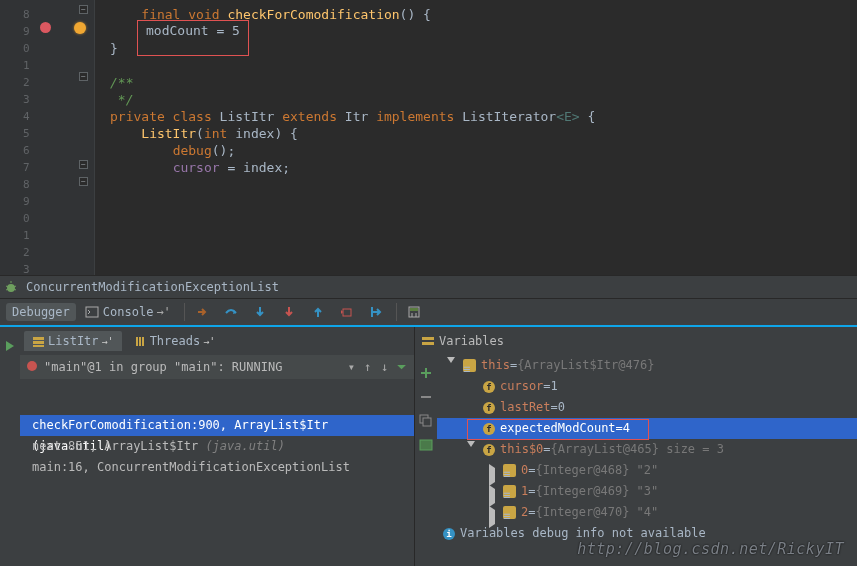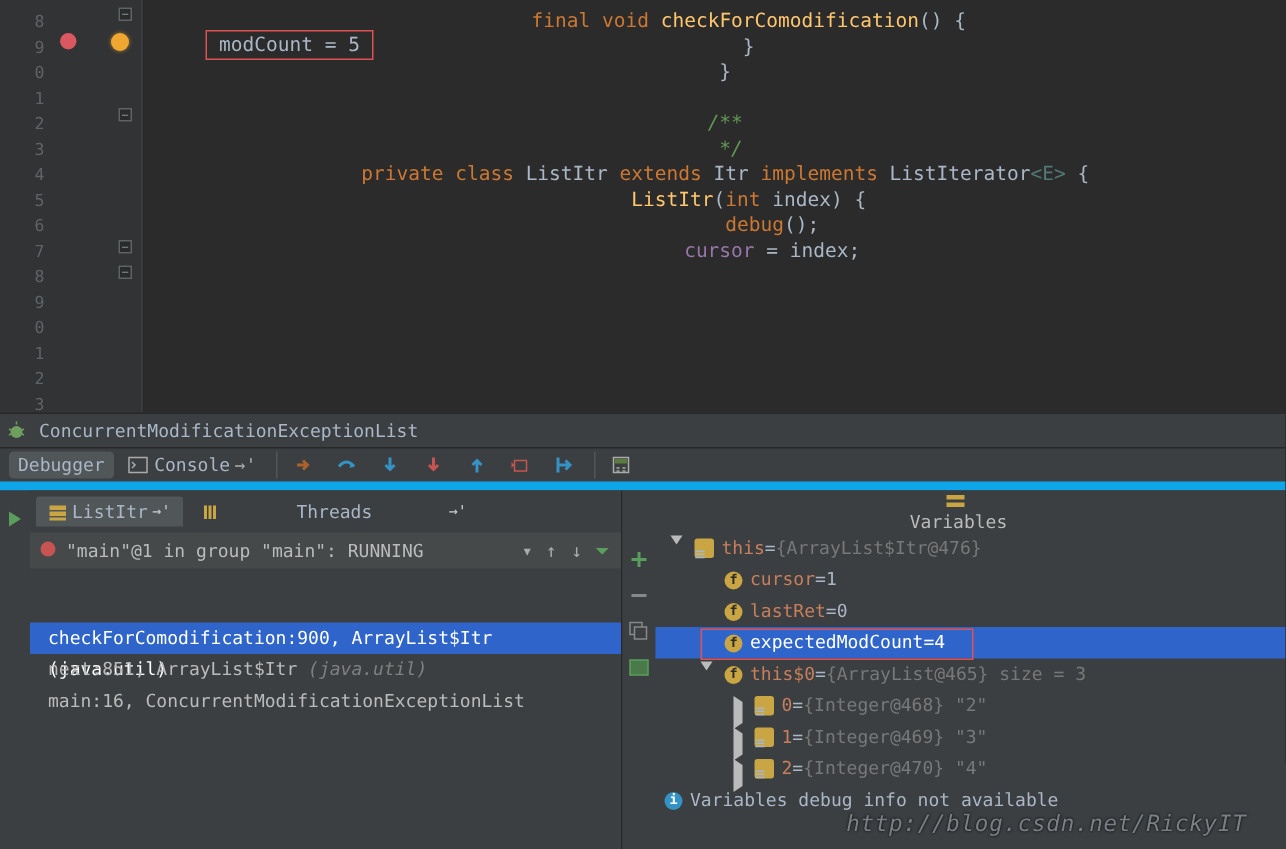--- a/index.html
+++ b/index.html
@@ -64,21 +64,21 @@
     right: 6px;
     width: 9px;
     height: 9px;
     border: 1px solid #5e6366;
     background: #2b2b2b;
     font-size: 8px;
     line-height: 7px;
     text-align: center;
     color: #8a8f94;
   }
-  .codearea { flex: 1; position: relative; padding-top: 6px; text-align: center; }
+  .codearea { flex: 1; position: relative; padding-top: 6px; }
   .code-line {
     height: 17px;
     line-height: 17px;
     font-family: Consolas, monospace;
     font-size: 13px;
     white-space: pre;
     position: relative;
     padding-left: 15px;
   }
   .hl-line { background: #214283; }
@@ -91,21 +91,21 @@
 
   .tooltip {
     position: absolute;
     border: 1px solid #e05252;
     background: #2b2b2b;
     color: #a9b7c6;
     padding: 2px 8px;
     font-size: 13px;
     left:42px;
     top:-3px;
-    height:20px;
+    height:36px;
     line-height:15px;
   }
 
   
   .tab-row {
     height: 23px;
     background: #3c3f41;
     display: flex;
     align-items: center;
     padding-left: 4px;
@@ -114,21 +114,21 @@
   .tab-row .glyph { width:16px; text-align:center; }
   .tab-label { padding: 0 6px; }
 
   .toolbar {
     height: 29px;
     background: #3c3f41;
     display: flex;
     align-items: center;
     padding: 0 6px;
     border-top: 1px solid #282828;
-    border-bottom: 6px solid #0ea5e9;
+    border-bottom: 2px solid #0ea5e9;
   }
   .tb-btn {
     padding: 2px 6px;
     margin-right: 3px;
     display: flex;
     align-items: center;
     border-radius:3px;
     cursor:pointer;
   }
   .tb-btn.active { background:#515658; }
@@ -163,21 +163,21 @@
     padding-left:4px;
   }
   .sub-tab {
     padding:3px 8px;
     display:flex;
     align-items:center;
     background:#515658;
     border-radius:2px 2px 0 0;
     margin-right:4px;
   }
-  .sub-tab.inactive { background:transparent;gap:48px; }
+  .sub-tab.inactive { background:transparent; }
   .sub-ico { width:13px;height:13px;margin-right:3px;display:inline-block; }
 
   .frames-content { flex:1; background:#3c3f41; position:relative; }
   .thread-row {
     height:24px;
     display:flex;
     align-items:center;
     padding:0 4px;
     background:#45494a;
   }
@@ -191,21 +191,21 @@
   .frame-item {
     height:21px; line-height:21px; padding:0 12px;
     color:#bbbbbb; font-size:12px;
   }
   .frame-item.sel { background:#2f65ca; color:#fff;margin-top:34px; }
   .faded { color:#808080; font-style:italic; }
 
   .vars-panel { flex:1; display:flex; flex-direction:column; }
   .vars-header {
     height:28px; display:flex; align-items:center; padding-left:6px;
-    background:#3c3f41; color:#bbb;flex-direction:column;
+    background:#3c3f41; color:#bbb;
   }
   .vars-header .vicon { width:14px;height:14px;margin-right:4px; }
   .vars-body { flex:1; display:flex; background:#3c3f41; }
   .vars-tools { width:22px; display:flex; flex-direction:column; align-items:center; padding-top:6px; }
   .vars-tools .vt { width:16px;height:16px;margin:4px 0; }
   .vars-tree { flex:1; font-size:12px; }
   .tree-row { height:21px; line-height:21px; display:flex; align-items:center; padding-left:6px; }
   .tree-row.sel { background:#2f65ca; color:#fff; }
   .tree-row.hlbox { position:relative; }
   .tree-row.hlbox::after {
@@ -217,21 +217,21 @@
   .arrow-d { border-width:6px 4px 0 4px; border-color:#bbbbbb transparent transparent; }
   .arrow-r { border-width:4px 0 4px 6px; border-color:transparent transparent transparent #bbbbbb; margin-left:2px; }
   .obj-ico { width:13px;height:13px;margin-right:5px;display:inline-block;border-radius:2px; }
   .obj-y { background:#c9a544; }
   .obj-f { width:12px;height:12px;border-radius:50%;background:#c9a544;font-size:9px;text-align:center;line-height:12px;color:#2b2b2b;font-weight:bold; }
   .warn-ico { width:12px;height:12px;border-radius:50%;background:#3592c4;color:#fff;font-size:9px;text-align:center;line-height:12px;font-weight:bold;margin-right:5px; }
   .faded2 { color:#787878; }
 
   .watermark {
     position:absolute;
-    bottom:8px; right:26px;
+    bottom:8px; right:13px;
     color:#7a7f86;
     font-family: Consolas, monospace;
     font-size:15px;
     font-style:italic;
     letter-spacing:0.5px;
     text-shadow: 0 0 2px #000;
     pointer-events:none;
   }
 
   

